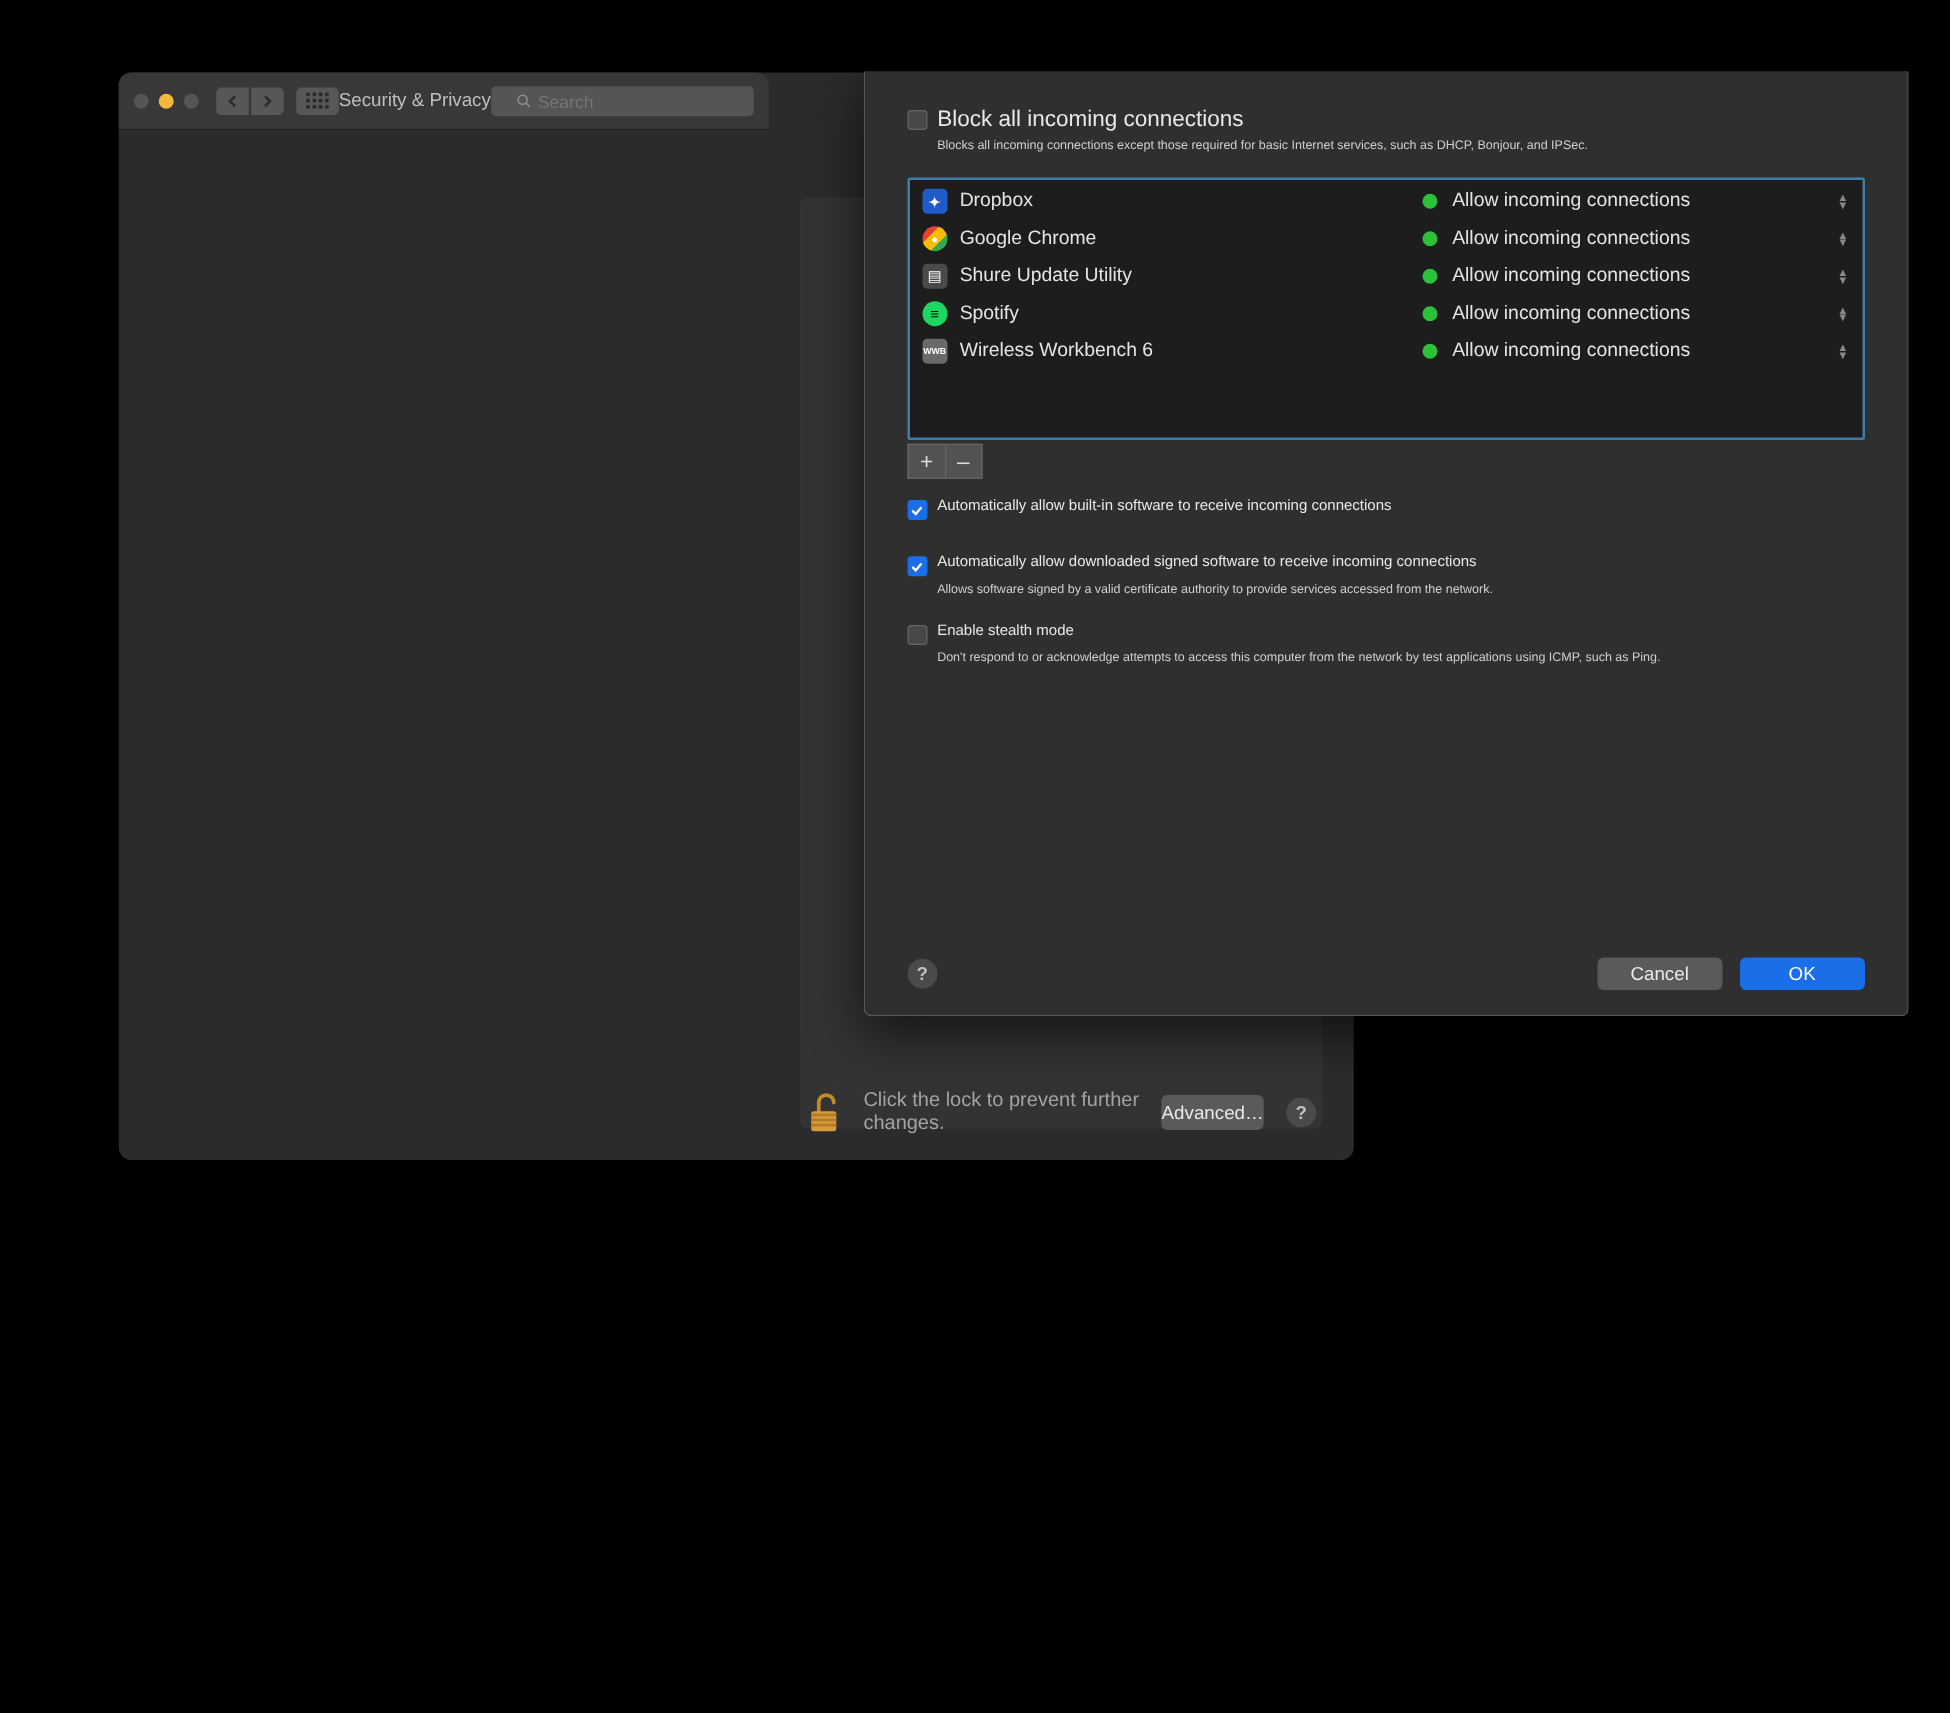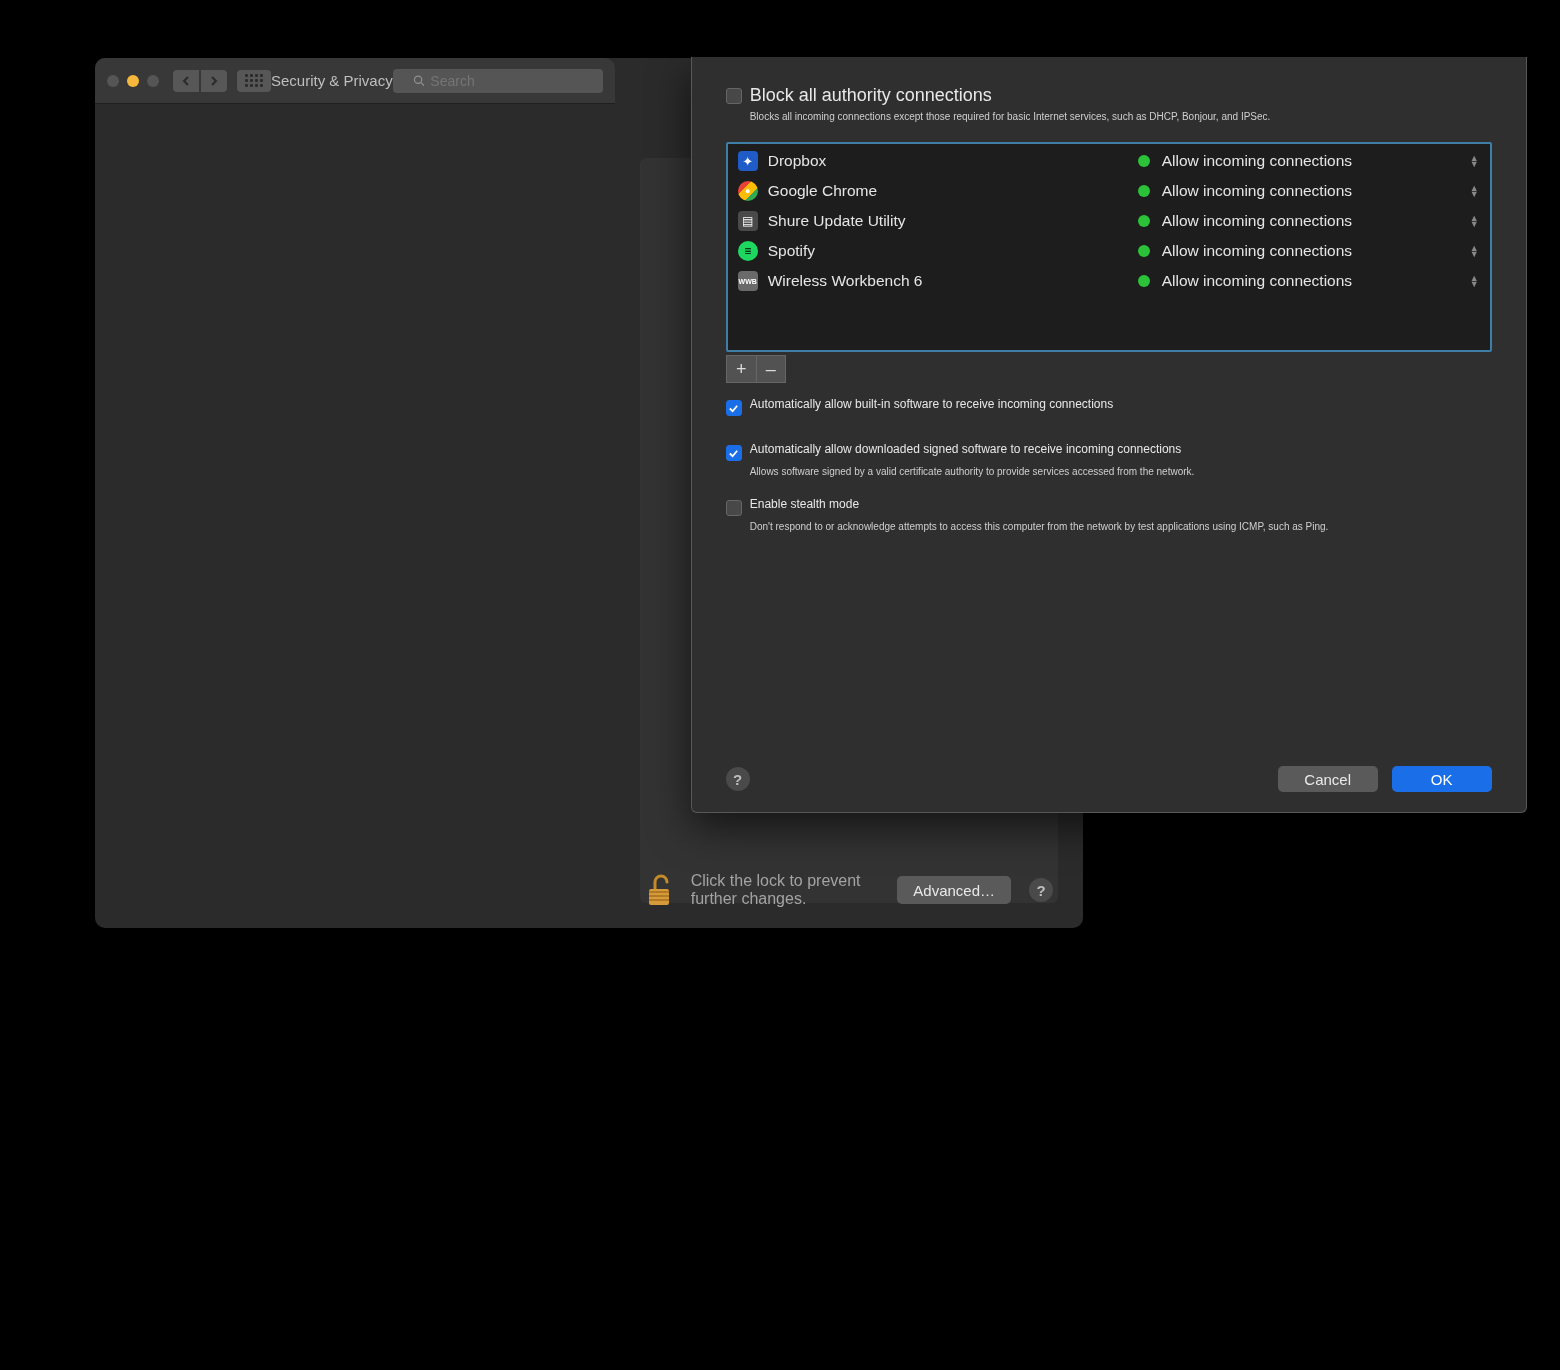--- a/index.html
+++ b/index.html
@@ -157,21 +157,21 @@
   .btn.gray{background:#5a5a5a;color:#eaeaea;}
   .btn.blue{background:#1a6fe8;color:#fff;}
   
   .bottombar{
     position:absolute;left:30px;right:30px;bottom:20px;
     display:flex;align-items:center;gap:18px;
   }
   .lock{width:28px;height:36px;position:relative;}
   .lockmsg{color:#a3a3a3;font-size:16px;flex:1;}
   .adv{
-    height:28px;padding:0 16px;background:#5a5a5a;border-radius:5px;
+    height:28px;padding:0 0;background:#5a5a5a;border-radius:5px;
     display:flex;align-items:center;color:#e8e8e8;font-size:15px;
   }
 </style>
 </head>
 <body>
 
 <div class="window">
 
   <div class="titlebar">
     <div class="traffic">
@@ -217,21 +217,21 @@
     </div>
   </div>
 
   <div class="content">
     <div class="bgpanel"></div>
 
     <div class="sheet">
 
       <div class="opt">
         <div class="cb"></div>
-        <div class="lbl big">Block all authority connections</div>
+        <div class="lbl big">Block all incoming connections</div>
       </div>
       <div class="desc">Blocks all incoming connections except those required for basic Internet services, such as DHCP, Bonjour, and IPSec.</div>
 
       <div class="applist">
         <div class="approw">
           <div class="icon" style="background:#1f5cc7;font-size:13px;">✦</div>
           <div class="name">Dropbox</div>
           <div class="dot"></div>
           <div class="status">Allow incoming connections</div>
           <div class="chev">

